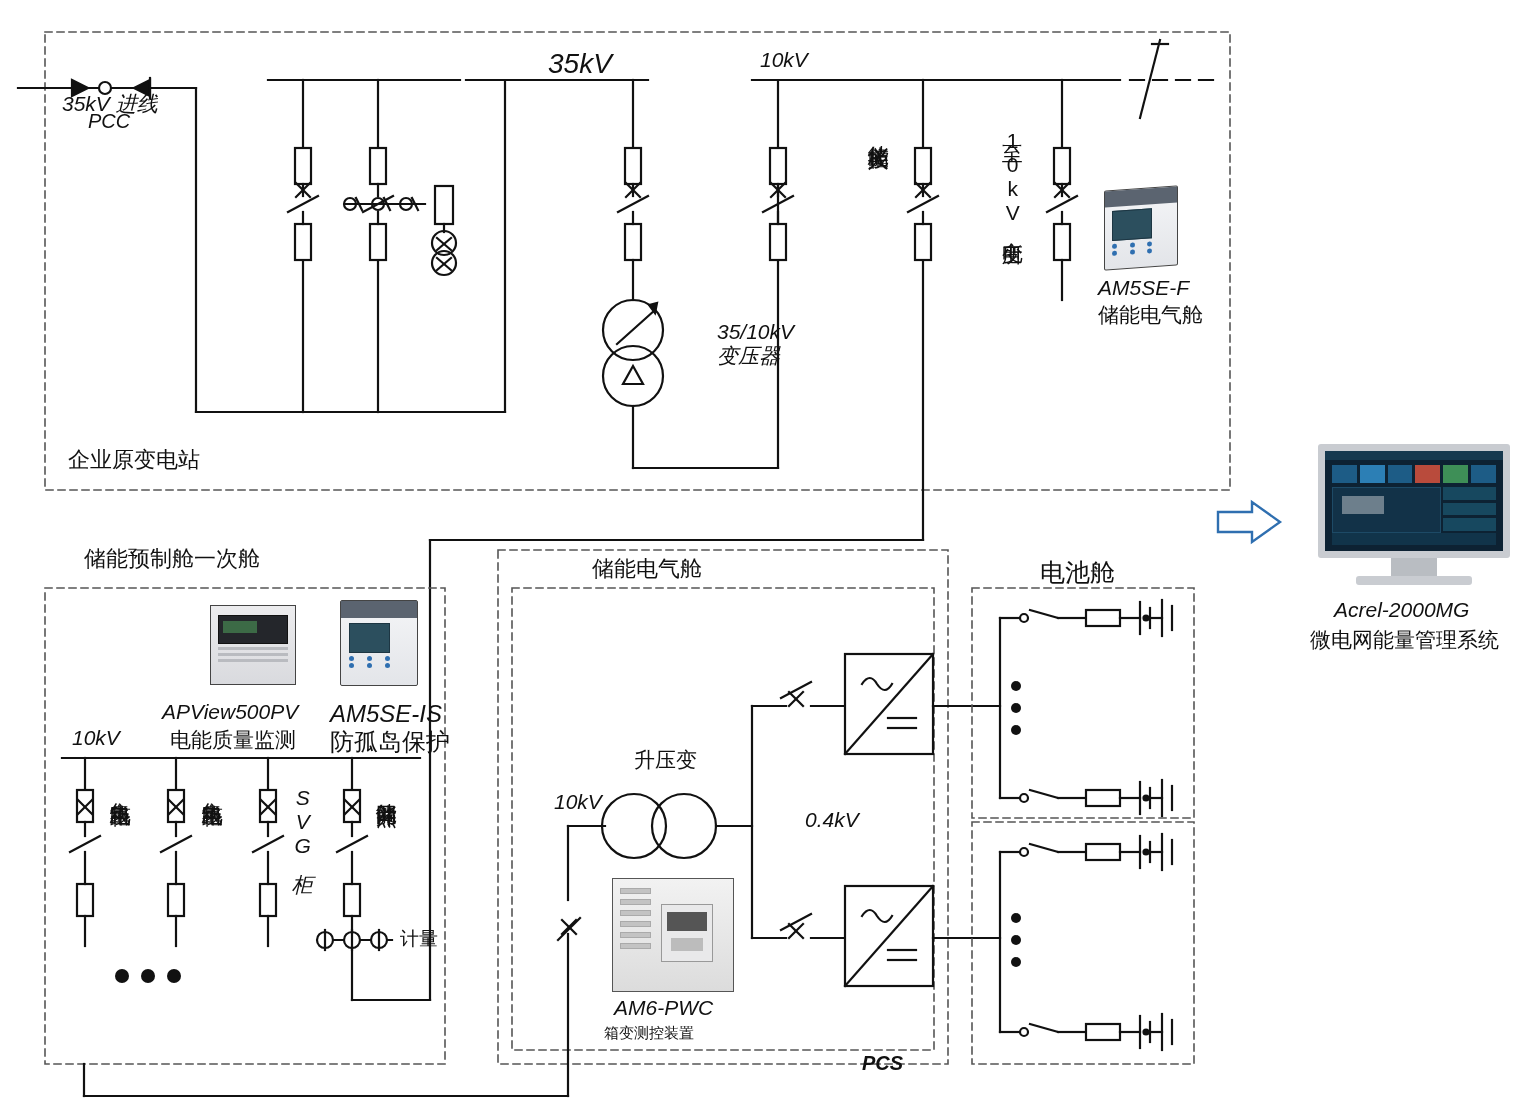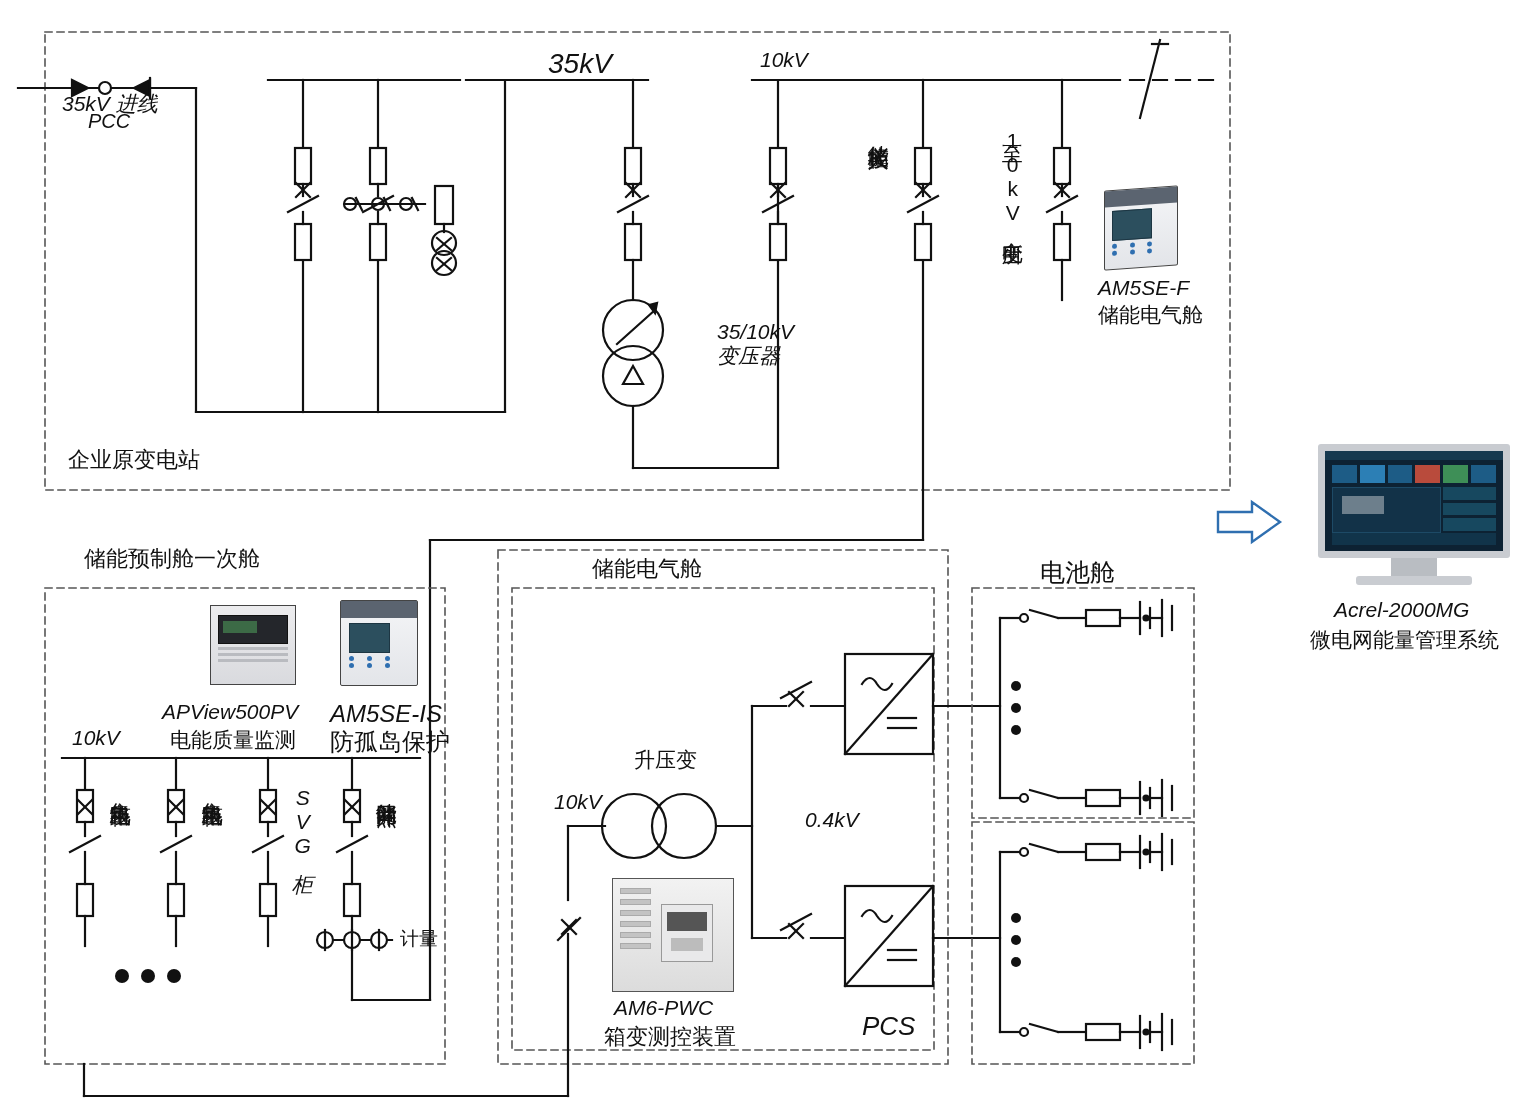--- a/index.html
+++ b/index.html
@@ -405,22 +405,22 @@
         <span></span>
         <span></span>
         <span></span>
       </div>
     <div class="panel">
         <b></b>
         <i></i>
       </div>
   </div>
   <div class="lbl it" style="left:614px;top:996px;font-size:21px;">AM6-PWC</div>
-  <div class="lbl" style="left:604px;top:1024px;font-size:22px;">箱变测控装置</div>
-  <div class="lbl it" style="left:862px;top:1012px;font-size:26px;">PCS</div>
+  <div class="lbl" style="left:604px;top:1024px;font-size:15px;">箱变测控装置</div>
+  <div class="lbl it" style="left:862px;top:1052px;font-size:20px;font-weight:bold;">PCS</div>
 
   <div class="lbl" style="left:1040px;top:558px;font-size:25px;">电池舱</div>
 
   <div class="monitor" style="left:1318px;top:444px;width:192px;height:150px;">
     <div class="screen">
       <div class="bar"></div>
       <div class="tiles">
           <i></i>
           <i></i>
           <i></i>

